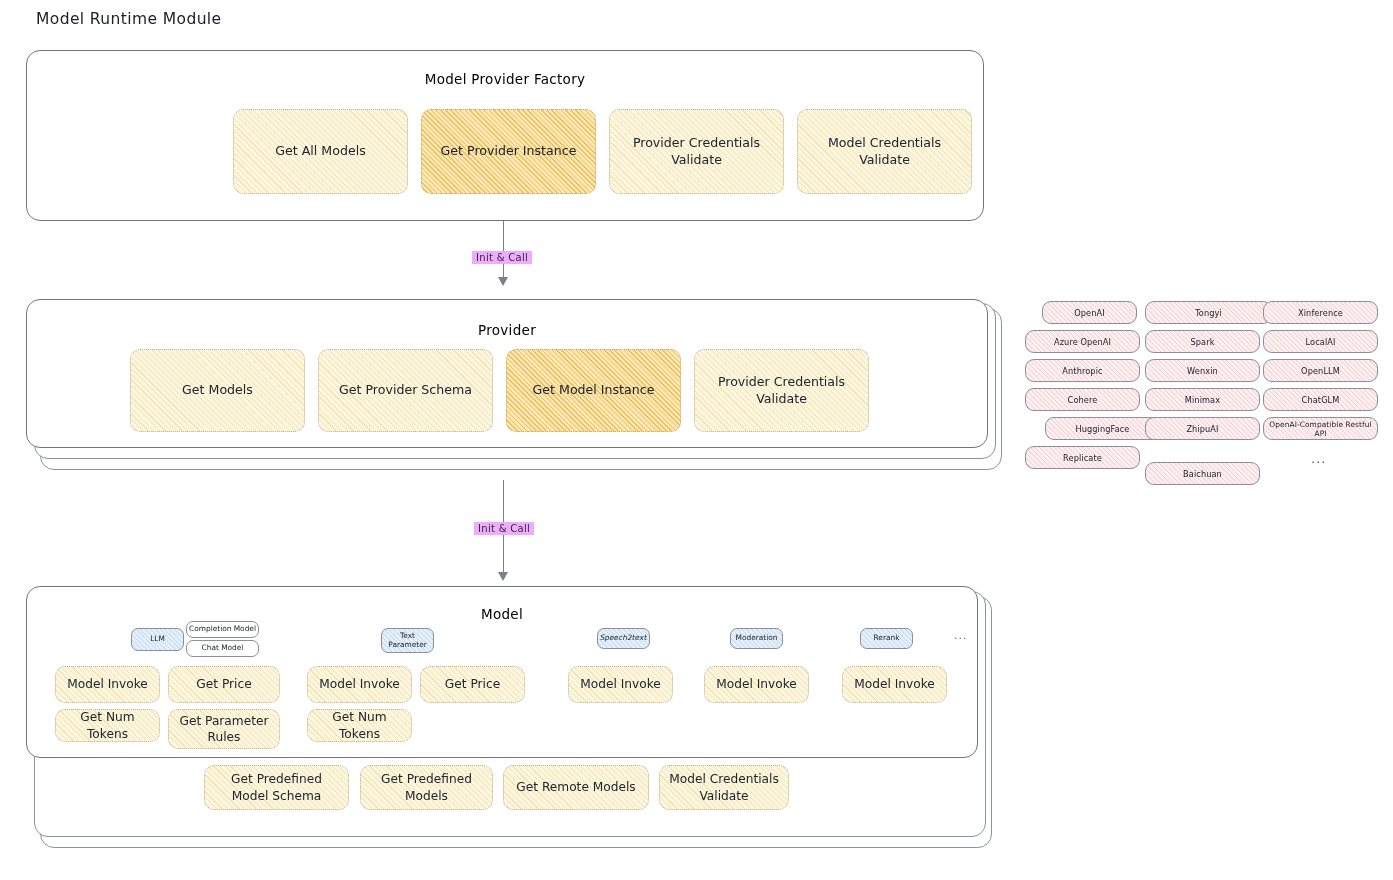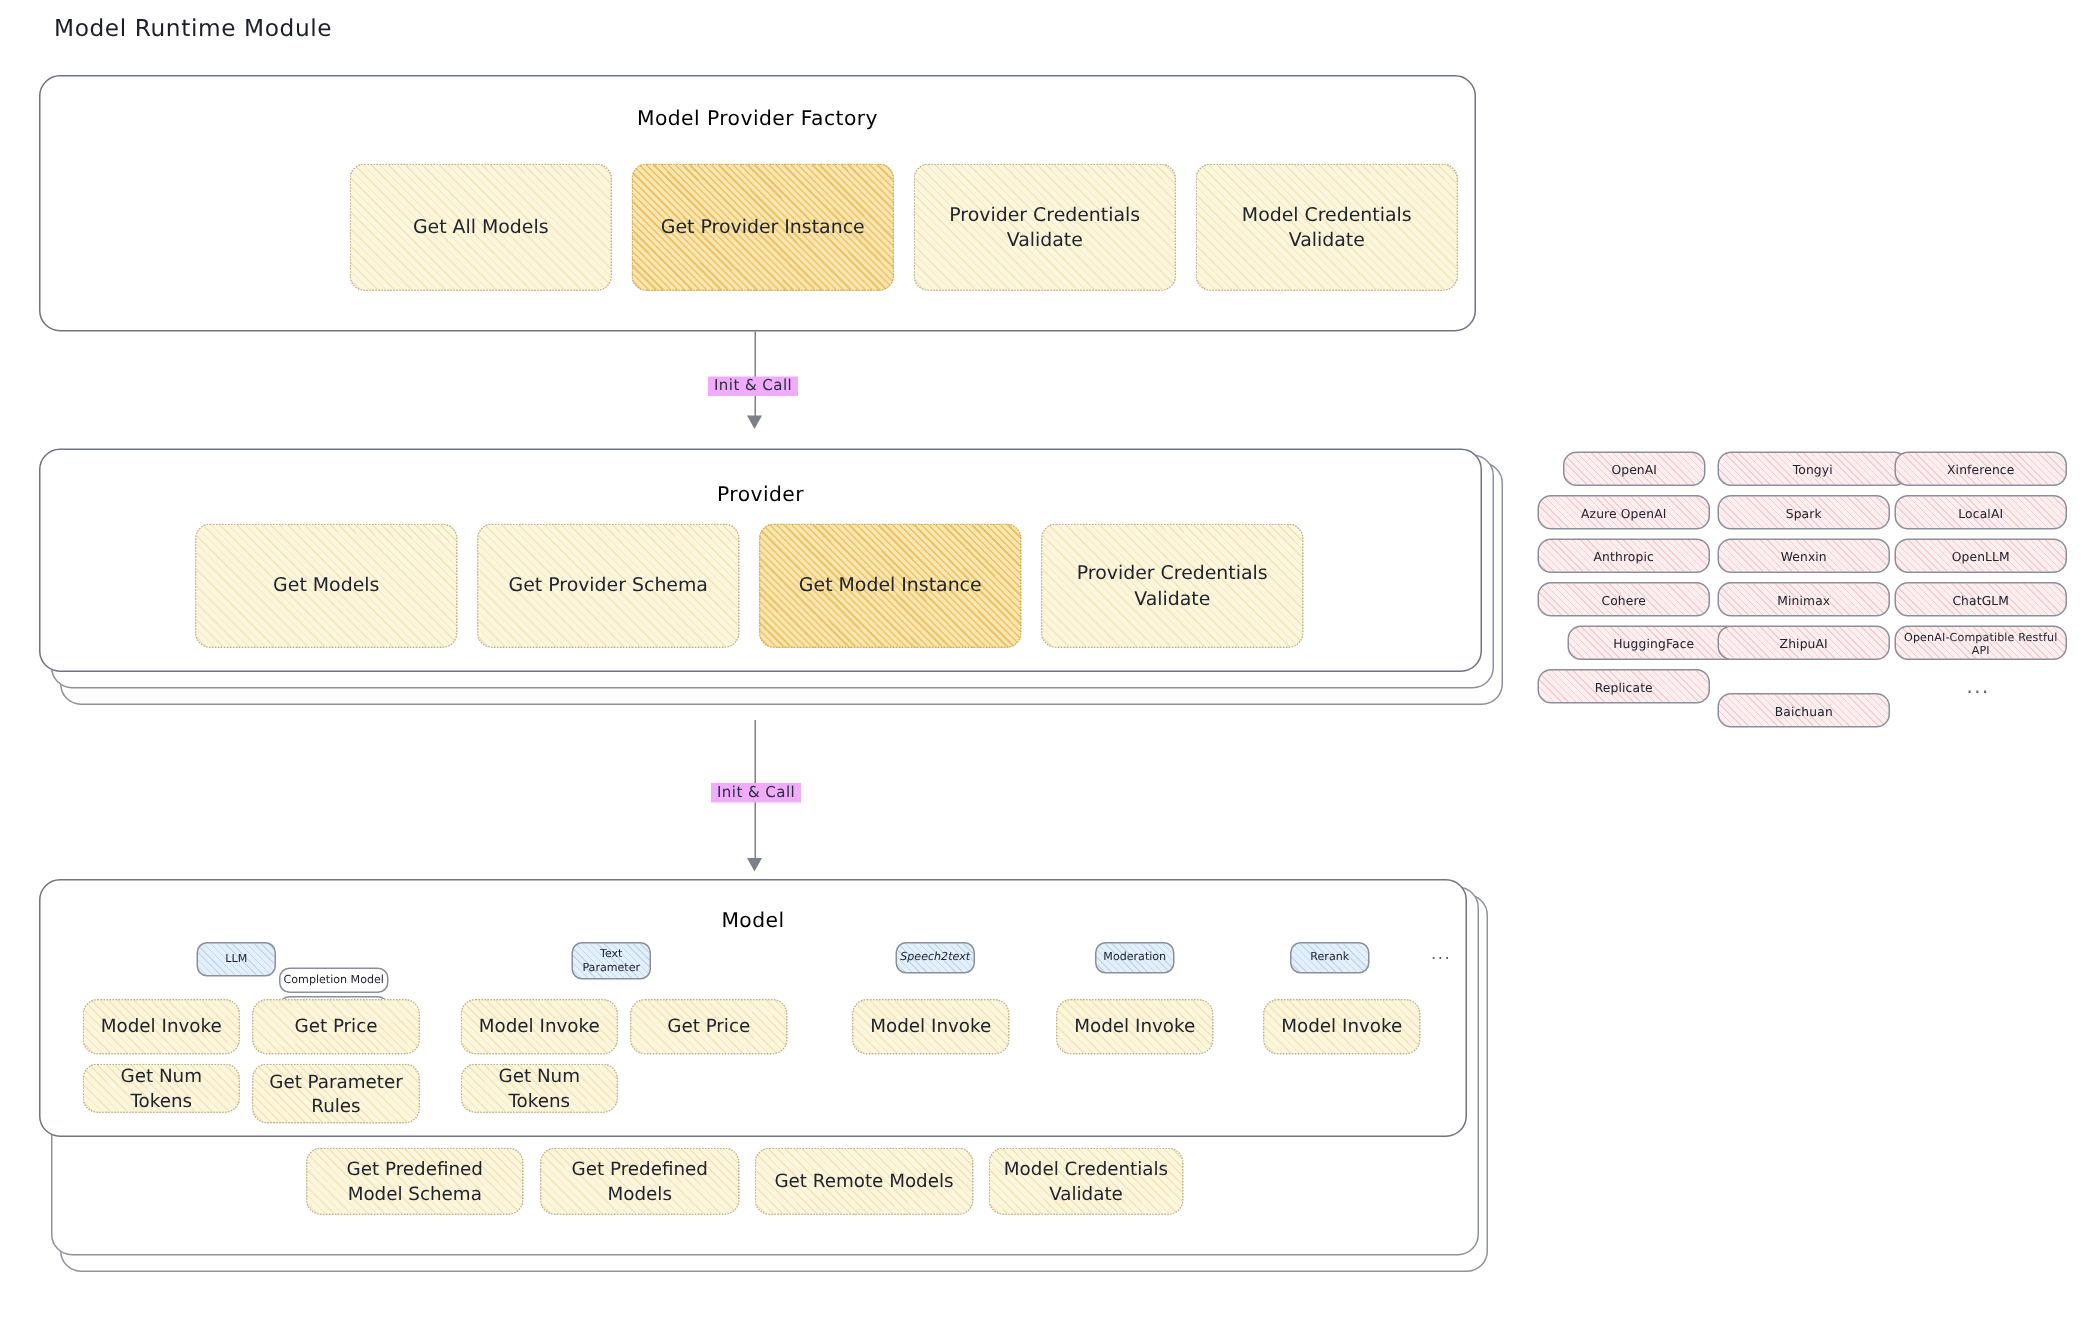--- a/index.html
+++ b/index.html
@@ -132,21 +132,20 @@
     background-image:
       repeating-linear-gradient(45deg,
         rgba(120,164,210,0.30) 0px,
         rgba(120,164,210,0.30) 0.7px,
         rgba(255,255,255,0) 0.7px,
         rgba(255,255,255,0) 3.4px);
   }
   .badge.plain {
     background-color: #ffffff;
     background-image: none;
-    margin-top: 24px;
   }
 
   
   .conn-line {
     position: absolute;
     width: 0;
     border-left: 1.3px solid #7b8089;
   }
   .conn-head {
     position: absolute;

